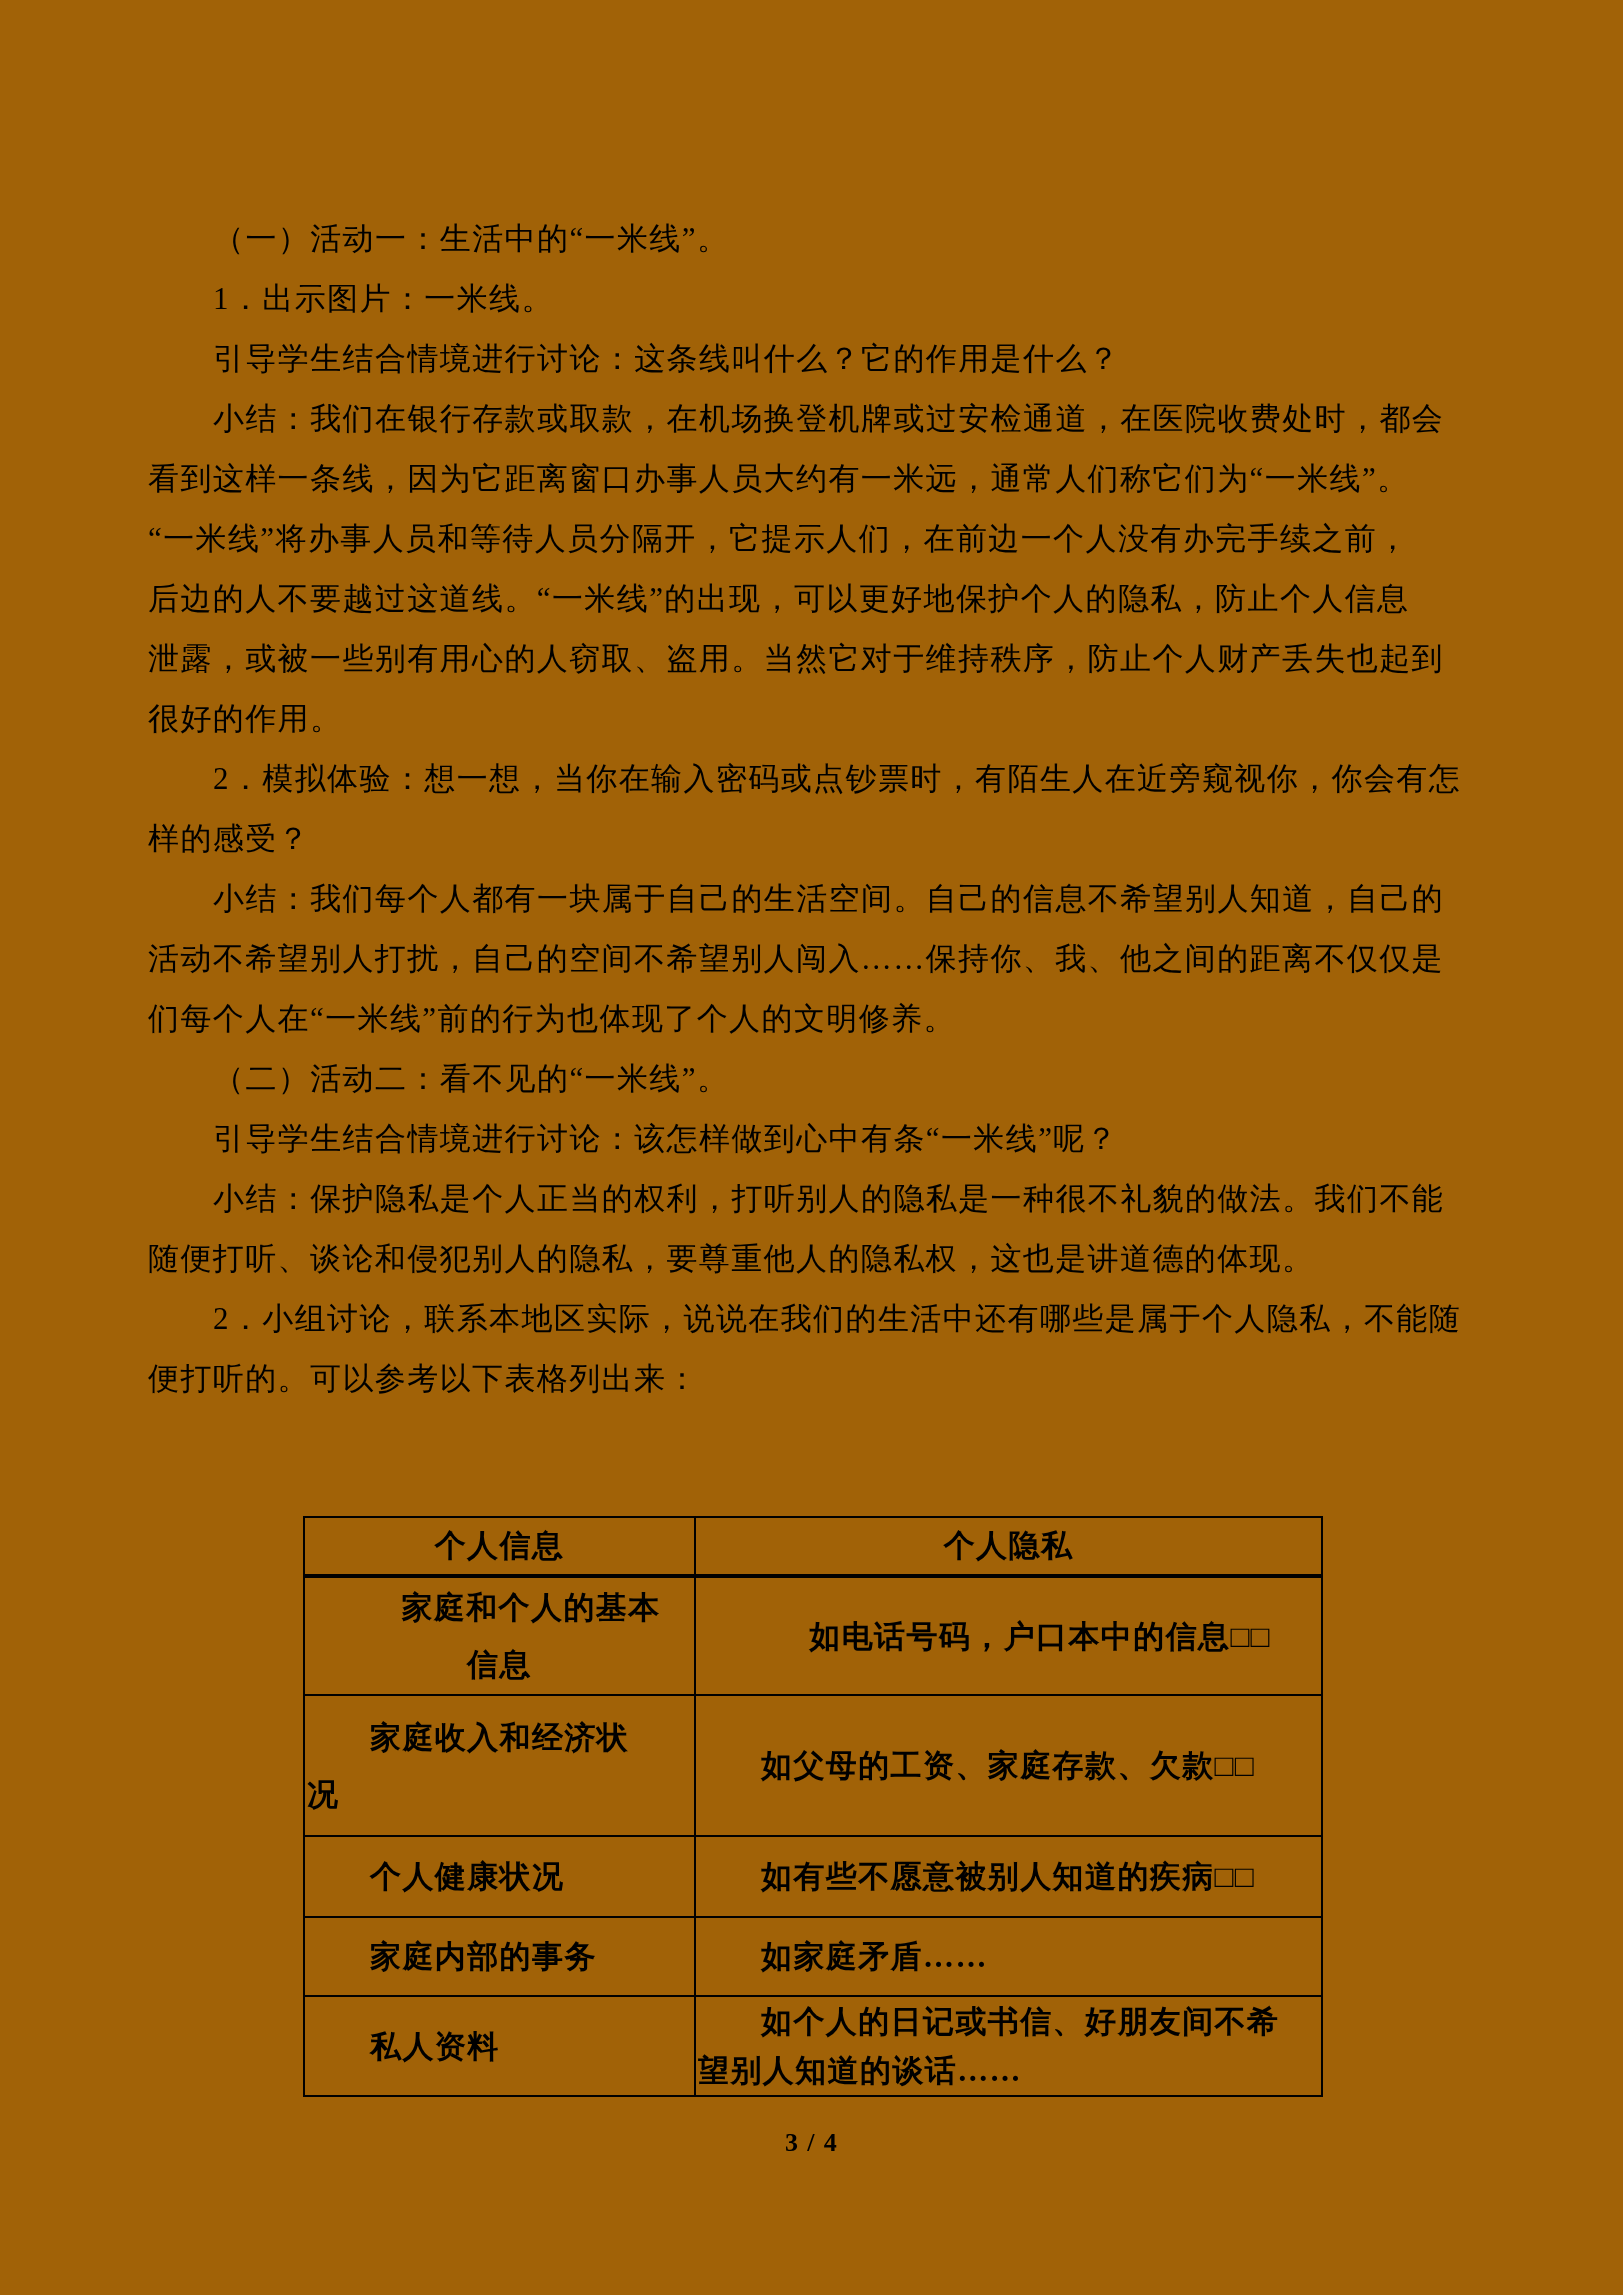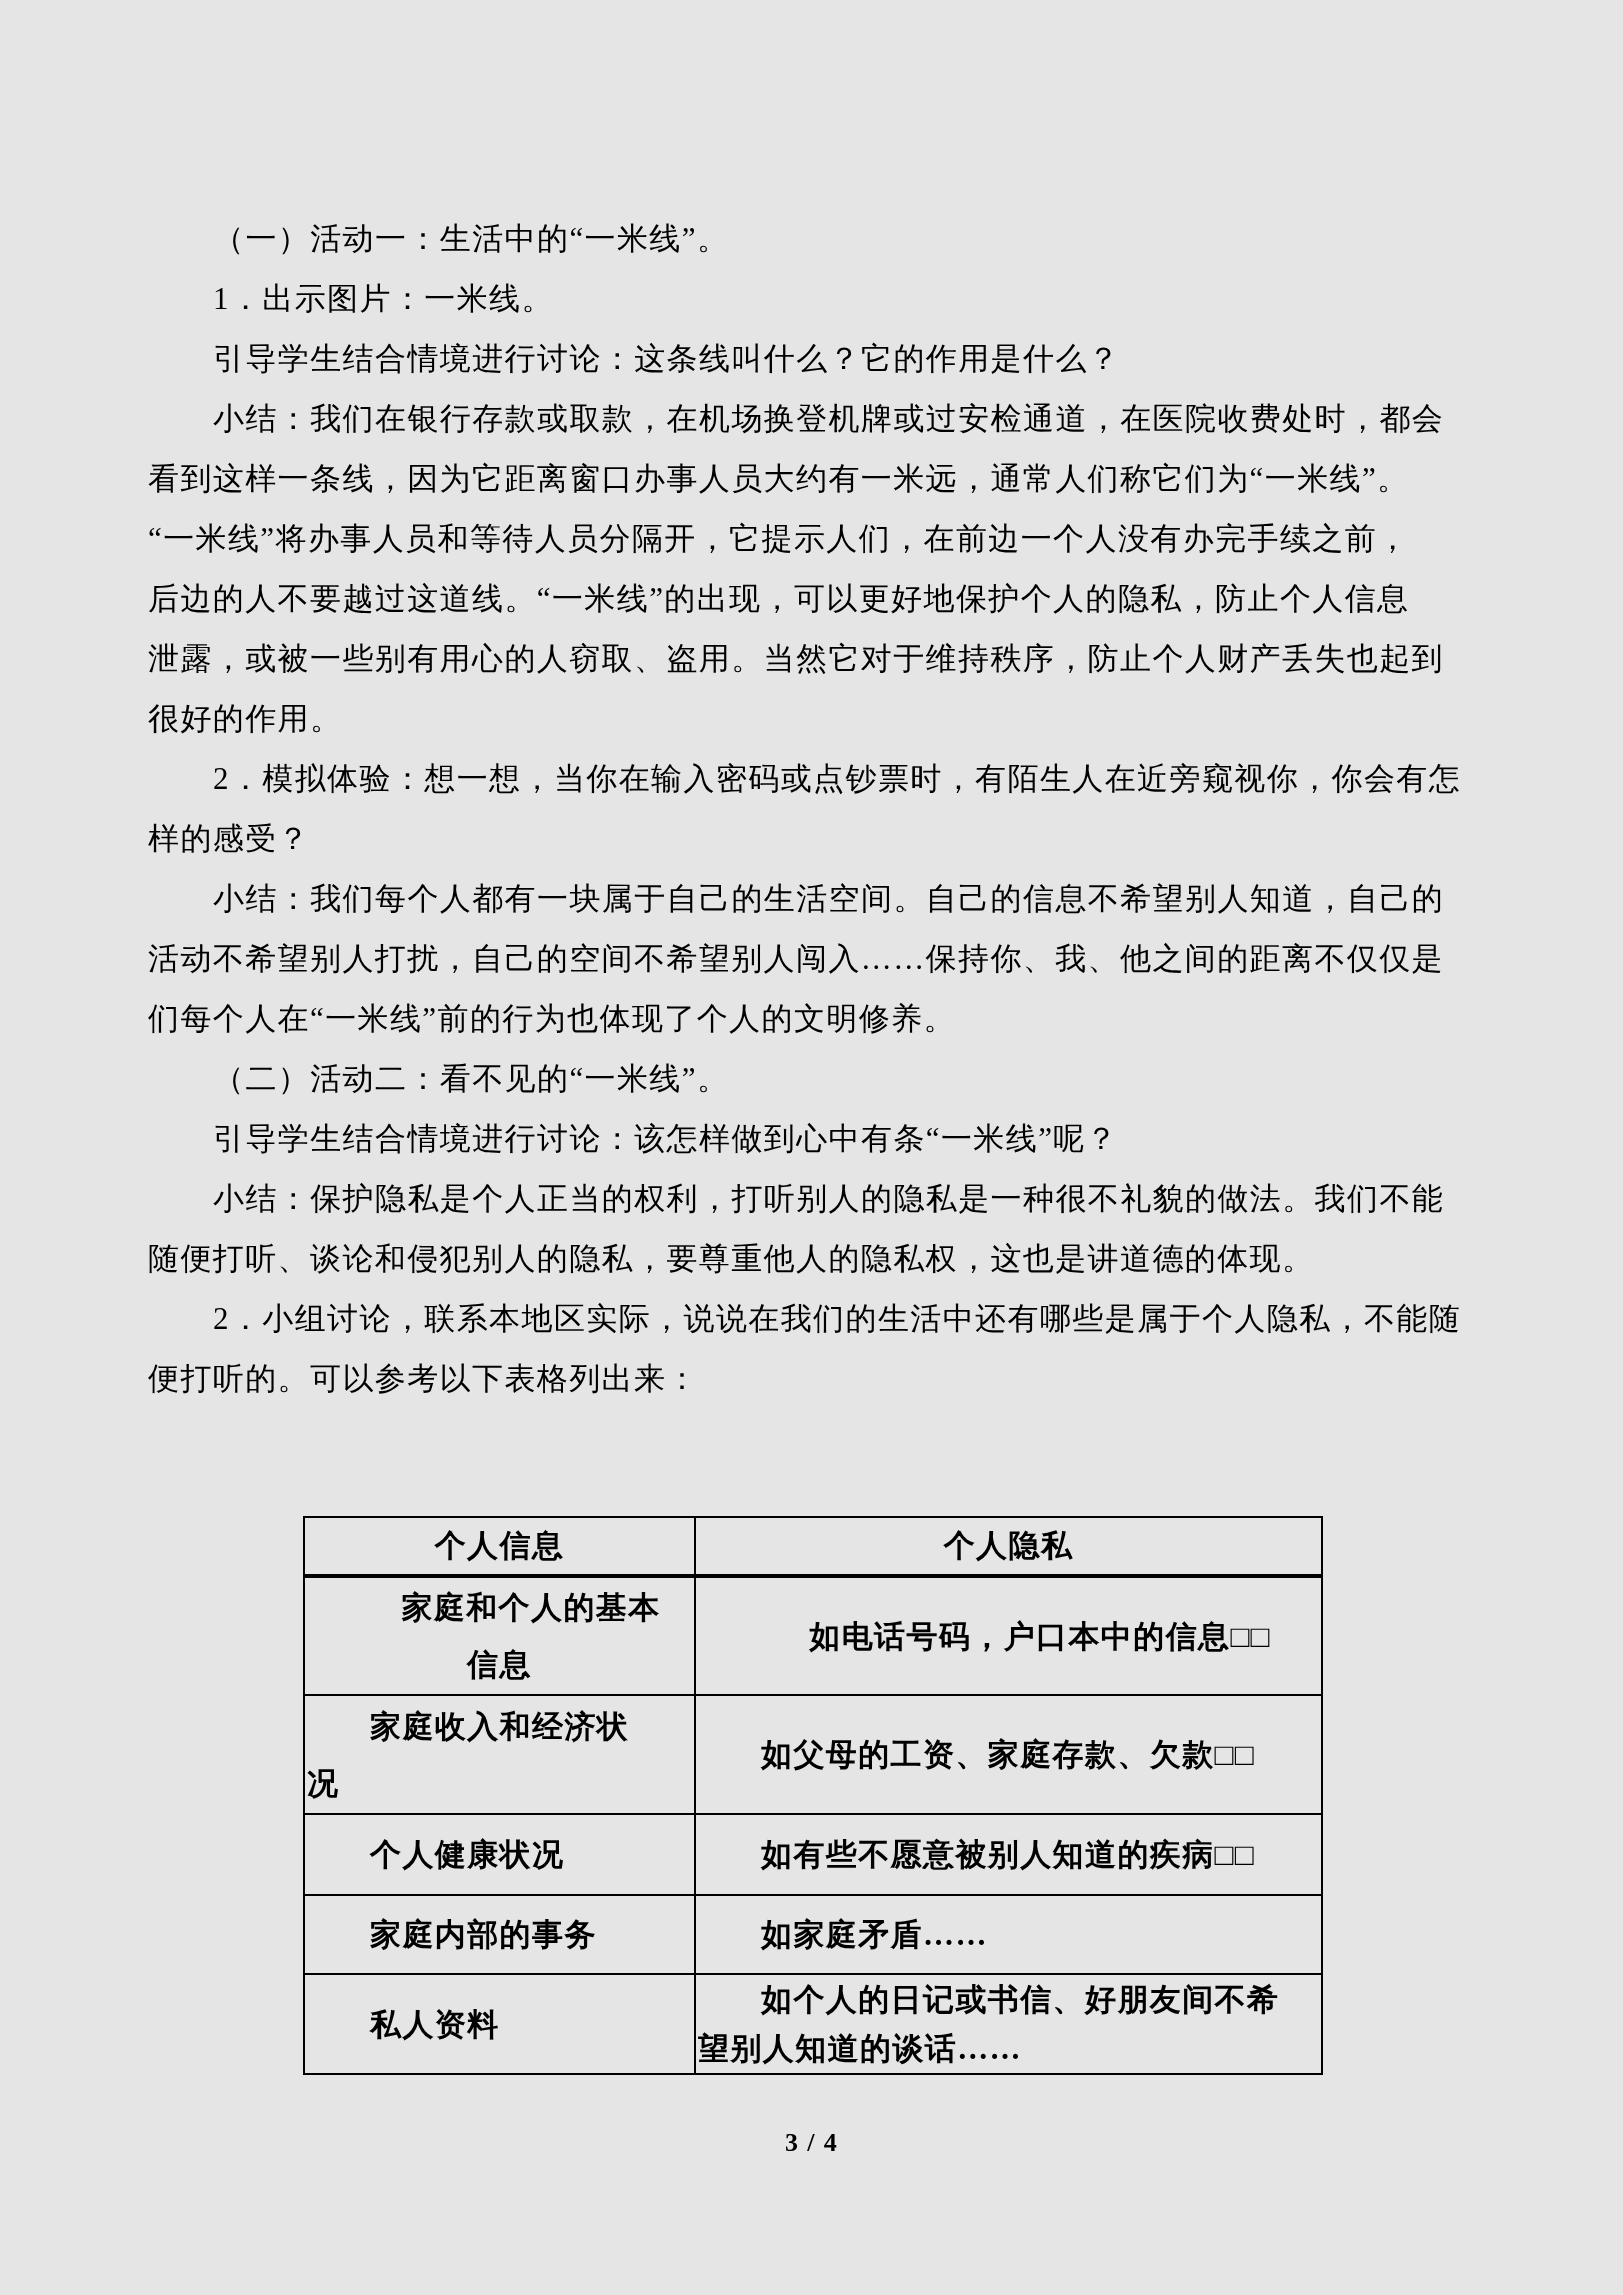--- a/index.html
+++ b/index.html
@@ -1,20 +1,20 @@
 <!DOCTYPE html>
 <html style="font-size:11px"><head>
 <meta charset="utf-8">
 <style>
   html, body { margin: 0; padding: 0; background: #ffffff; }
   .page {
     position: relative;
     width: 1623px;
     height: 2295px;
-    background: #e5e5e5;
+    background: #a16207;
     color: #000000;
     font-family: "Liberation Serif", "DejaVu Serif", serif;
     overflow: hidden;
   }
   .body-text {
     position: absolute;
     left: 148px;
     top: 209px;
     width: 1329px;
   }
@@ -44,21 +44,21 @@
     overflow: hidden;
   }
   .doc-table th {
     border-bottom: 4.1px solid #000000;
     text-align: center;
     font-size: 31px;
     letter-spacing: 1.4px;
   }
   tr.hrow { height: 59px; }
   tr.r1 { height: 119px; text-align: center; }
-  tr.r2 { height: 119px; }
+  tr.r2 { height: 141px; }
   tr.r3 { height: 81px; }
   tr.r4 { height: 79px; }
   tr.r5 { height: 96px; }
   .cl {
     line-height: 57px;
     font-size: 31px;
     letter-spacing: 1.4px;
     white-space: nowrap;
   }
   .cl.indent { padding-left: 63px; }

